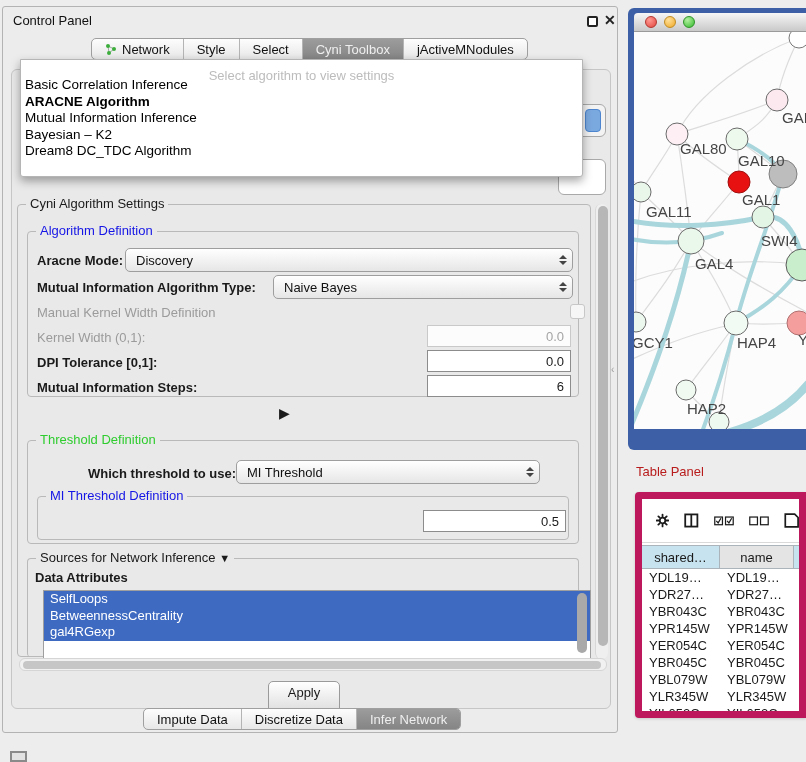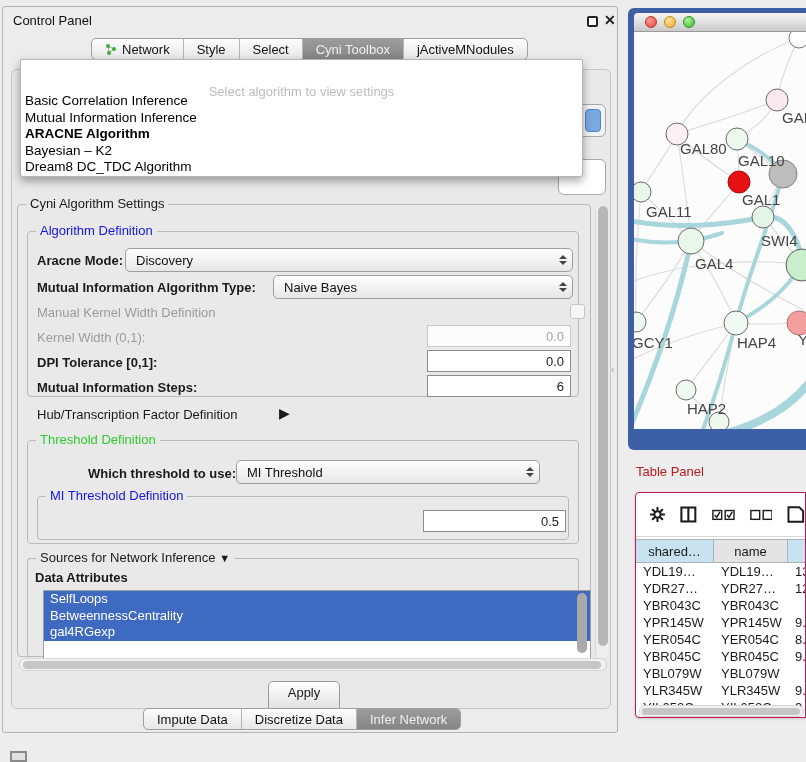--- a/index.html
+++ b/index.html
@@ -48,39 +48,39 @@
   .hthumb { background:#c6c6c6; border-radius:4px; }
 
   .listbox { background:#fff; border:1px solid #9f9f9f; overflow:hidden; }
   .listitem { height:16.5px; line-height:16.5px; padding-left:6px; font-size:13px; }
   .listitem.sel { background:#3e6ac1; color:#fff; }
 
   .btn { background:linear-gradient(#ffffff,#dcdcdc); border:1px solid #9a9a9a; border-radius:5px; font-size:13px; text-align:center; padding-top:3px; }
 
   
   .popup { left:17px; top:52px; width:563px; height:118px; background:#fff; border:1px solid #b5b5b5; box-shadow:0 4px 10px rgba(0,0,0,.35); z-index:40; border-radius:0 0 3px 3px; }
-  .popup .ph { height:17px; text-align:center; color:#bcbcbc; font-size:13px; padding-top:8px;margin-top:16px; }
+  .popup .ph { height:17px; text-align:center; color:#bcbcbc; font-size:13px; padding-top:8px; }
   .popup .it { height:16.6px; line-height:16.6px; padding-left:4px; font-size:13.5px; color:#000; white-space:nowrap; }
   .popup .it.sel { font-weight:bold; }
 
   .frag { border:1px solid #a9a9a9; border-radius:6px; background:#f3f3f3; z-index:5; }
   .frag .blue { position:absolute; right:4px; top:4px; width:16px; height:23px; background:#7aa9e0; border:1px solid #4d86cf; border-radius:4px; }
 
   
   .netframe { left:628px; top:8px; width:178px; height:442px; background:#3d5fa5; border-radius:6px 0 0 6px; }
   .mactitle { left:634px; top:13px; width:172px; height:19px; background:linear-gradient(#f6f6f6,#c9c9c9); border-bottom:1px solid #9a9a9a; border-radius:4px 0 0 0; display:flex; align-items:center; gap:7px; padding-left:11px; }
   .dot { width:12px; height:12px; border-radius:50%; }
   .dot.r { background:radial-gradient(circle at 35% 30%, #ff9a93, #e2463d); border:1px solid #b23630; }
   .dot.y { background:radial-gradient(circle at 35% 30%, #ffe09a, #f0a927); border:1px solid #c08b22; }
   .dot.g { background:radial-gradient(circle at 35% 30%, #b4f0a0, #35ba2e); border:1px solid #2f9429; }
   .canvas { left:634px; top:32px; width:172px; height:397px; background:#fcfcfc; }
 
   
   .tp-title { left:636px; top:464px; font-size:13px; color:#b91c1c; }
-  .tablewin { left:635px; top:492px; width:171px; height:226px; background:#fff; border:1px solid #be185d; border-radius:4px 0 0 4px; overflow:hidden; box-shadow:0 1px 3px rgba(0,0,0,.15);padding-left:12px; }
+  .tablewin { left:635px; top:492px; width:171px; height:226px; background:#fff; border:7px solid #be185d; border-radius:4px 0 0 4px; overflow:hidden; box-shadow:0 1px 3px rgba(0,0,0,.15);padding-left:12px; }
   .tb-toolbar { position:absolute; left:0; top:0; width:100%; height:44px; display:flex; align-items:center; gap:15px; padding-left:14px; border-bottom:1px solid #d9d9d9; }
   .thead { position:absolute; left:0; top:46px; width:220px; height:24px; display:flex; }
   .th { border:1px solid #aab4ba; border-left:none; font-size:13px; text-align:center; padding-top:4px; background:#e4e4e4; }
   .th.hl { background:#c7e3ef; }
   .trows { position:absolute; left:0; top:70px; width:220px; height:156px; overflow:hidden; }
   .tr { display:flex; height:17px; }
   .td { font-size:13px; white-space:nowrap; overflow:hidden; padding:1px 0 0 7px; }
 
   svg text { font-family:"Liberation Sans", sans-serif; }
 </style>
@@ -154,21 +154,20 @@
   </div>
   <span class="abs lbl dis" style="left:34px; top:298px;">Manual Kernel Width Definition</span>
   <div class="abs chk" style="left:567px; top:297px;"></div>
   <span class="abs lbl dis" style="left:34px; top:323px;">Kernel Width (0,1):</span>
   <div class="abs field dis" style="left:424px; top:318px; width:144px; height:22px;">0.0</div>
   <span class="abs lbl b" style="left:34px; top:348px;">DPI Tolerance [0,1]:</span>
   <div class="abs field" style="left:424px; top:343px; width:144px; height:22px;">0.0</div>
   <span class="abs lbl b" style="left:34px; top:373px;">Mutual Information Steps:</span>
   <div class="abs field" style="left:424px; top:368px; width:144px; height:22px;">6</div>
 
-  <span class="abs lbl" style="left:34px; top:400px;">Hub/Transcription Factor Definition</span>
   <span class="abs" style="left:276px; top:398px; font-size:14px;">▶</span>
 
   <div class="abs group" style="left:24px; top:433px; width:552px; height:104px;">
     <span class="legend green">Threshold Definition</span>
   </div>
   <span class="abs lbl b" style="left:85px; top:459px;">Which threshold to use:</span>
   <div class="abs combo" style="left:233px; top:453px; width:304px; height:24px;">
     <span>MI Threshold</span>
     <span class="spin">
         <i class="up"></i>
@@ -208,22 +207,22 @@
         <span>Discretize Data</span>
       </div>
       <div class="tab sel">
         <span>Infer Network</span>
       </div>
     </div>
 
   <div class="abs popup" id="algo-popup">
     <div class="ph">Select algorithm to view settings</div>
       <div class="it">Basic Correlation Inference</div>
+      <div class="it sel">ARACNE Algorithm</div>
       <div class="it">Mutual Information Inference</div>
-      <div class="it sel">ARACNE Algorithm</div>
       <div class="it">Bayesian – K2</div>
       <div class="it">Dream8 DC_TDC Algorithm</div>
     </div>
 </div>
 
 <span class="abs" style="left:611px; top:364px; color:#9a9a9a; font-size:10px;">‹</span>
 
 <div class="abs netframe"></div>
 <div class="abs mactitle">
   <span class="dot r"></span>

